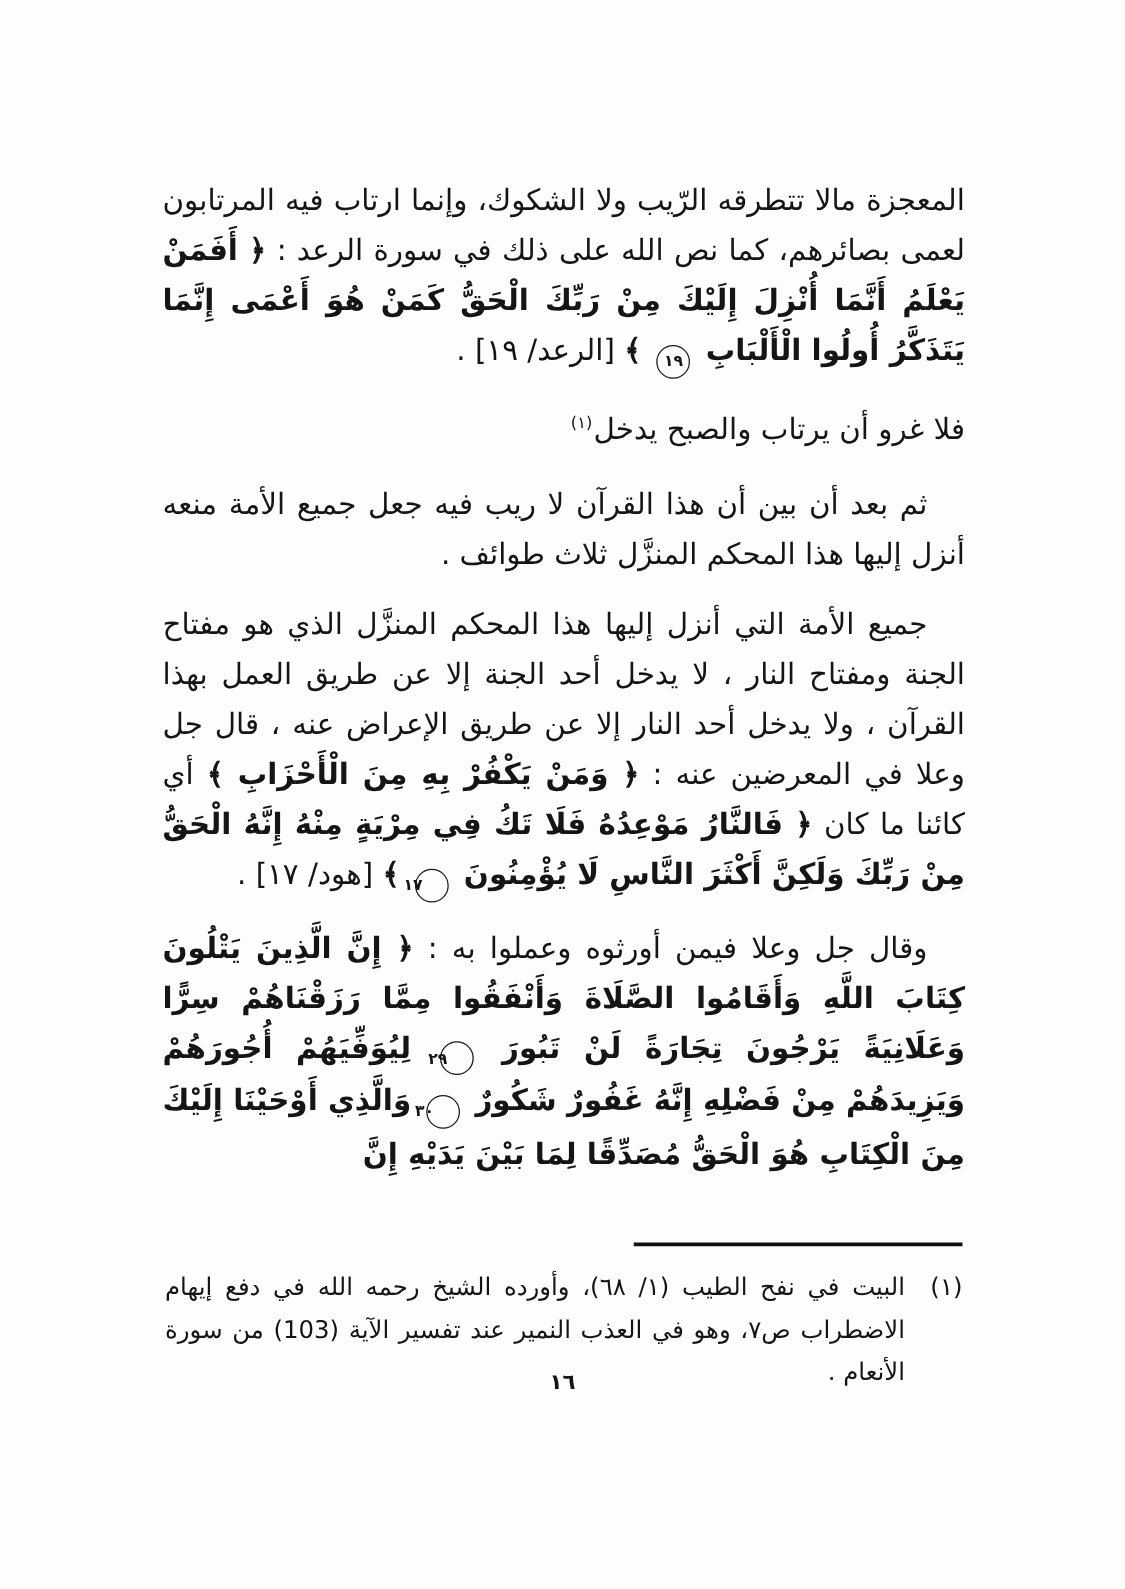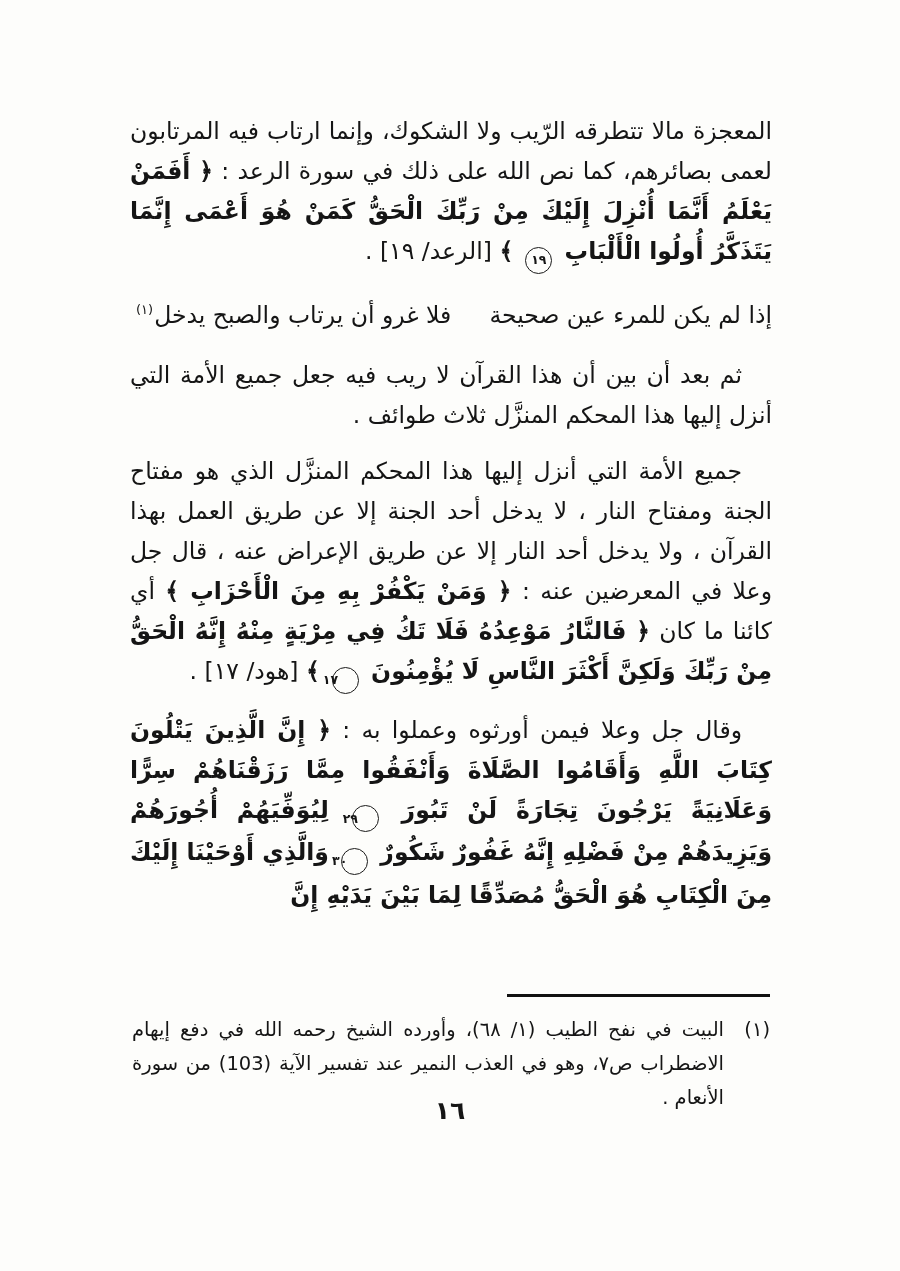--- a/index.html
+++ b/index.html
@@ -13,21 +13,21 @@
     height: 1271px;
     margin: 0 auto;
     background: #fdfdfb;
     color: #151515;
     font-family: "DejaVu Sans", sans-serif;
     direction: rtl;
     overflow: hidden;
   }
   .content {
     position: absolute;
-    top: 111px;
+    top: 140px;
     right: 128px;
     left: 130px;
   }
   .para {
     margin: 0 0 16px 0;
     font-size: 23.5px;
     line-height: 40px;
     text-align: justify;
     text-justify: inter-word;
   }
@@ -87,40 +87,39 @@
     flex: 0 0 46px;
     white-space: nowrap;
   }
   .footnote .fn-text { flex: 1; }
   .page-number {
     position: absolute;
     top: 1096px;
     left: 0;
     right: 0;
     text-align: center;
-    font-size: 25px;
+    font-size: 17px;
     font-weight: 700;
   }
 </style>
 </head>
 <body>
 
 <div class="page">
 
   <div class="content">
 
     <p class="para"><span>المعجزة مالا تتطرقه الرّيب ولا الشكوك، وإنما ارتاب فيه المرتابون لعمى بصائرهم، كما نص الله على ذلك في سورة الرعد : </span><span class="quran">﴿ أَفَمَنْ يَعْلَمُ أَنَّمَا أُنْزِلَ إِلَيْكَ مِنْ رَبِّكَ الْحَقُّ كَمَنْ هُوَ أَعْمَى إِنَّمَا يَتَذَكَّرُ أُولُوا الْأَلْبَابِ </span><span class="ayah">١٩</span><span class="quran"> ﴾</span><span> [الرعد/ ١٩] .</span></p>
 
 
     <div class="poetry">
-      <span class="hemistich">إذا لم يكن للمرء عين صحيحة</span>
       <span class="hemistich"><span>فلا غرو أن يرتاب والصبح يدخل</span><span class="fn-ref">(١)</span></span>
     </div>
 
-    <p class="para indent"><span>ثم بعد أن بين أن هذا القرآن لا ريب فيه جعل جميع الأمة التي أنزل إليها هذا المحكم المنزَّل ثلاث طوائف .</span></p>
+    <p class="para indent"><span>ثم بعد أن بين أن هذا القرآن لا ريب فيه جعل جميع الأمة منعه أنزل إليها هذا المحكم المنزَّل ثلاث طوائف .</span></p>
 
     <p class="para indent"><span>جميع الأمة التي أنزل إليها هذا المحكم المنزَّل الذي هو مفتاح الجنة ومفتاح النار ، لا يدخل أحد الجنة إلا عن طريق العمل بهذا القرآن ، ولا يدخل أحد النار إلا عن طريق الإعراض عنه ، قال جل وعلا في المعرضين عنه : </span><span class="quran">﴿ وَمَنْ يَكْفُرْ بِهِ مِنَ الْأَحْزَابِ ﴾</span><span> أي كائنا ما كان </span><span class="quran">﴿ فَالنَّارُ مَوْعِدُهُ فَلَا تَكُ فِي مِرْيَةٍ مِنْهُ إِنَّهُ الْحَقُّ مِنْ رَبِّكَ وَلَكِنَّ أَكْثَرَ النَّاسِ لَا يُؤْمِنُونَ </span><span class="ayah">١٧</span><span class="quran"> ﴾</span><span> [هود/ ١٧] .</span></p>
 
     <p class="para indent"><span>وقال جل وعلا فيمن أورثوه وعملوا به : </span><span class="quran">﴿ إِنَّ الَّذِينَ يَتْلُونَ كِتَابَ اللَّهِ وَأَقَامُوا الصَّلَاةَ وَأَنْفَقُوا مِمَّا رَزَقْنَاهُمْ سِرًّا وَعَلَانِيَةً يَرْجُونَ تِجَارَةً لَنْ تَبُورَ </span><span class="ayah">٢٩</span><span class="quran"> لِيُوَفِّيَهُمْ أُجُورَهُمْ وَيَزِيدَهُمْ مِنْ فَضْلِهِ إِنَّهُ غَفُورٌ شَكُورٌ </span><span class="ayah">٣٠</span><span class="quran"> وَالَّذِي أَوْحَيْنَا إِلَيْكَ مِنَ الْكِتَابِ هُوَ الْحَقُّ مُصَدِّقًا لِمَا بَيْنَ يَدَيْهِ إِنَّ</span></p>
 
   </div>
 
   <div class="footnote-area">
     <div class="footnote-rule"></div>
     <div class="footnote">

